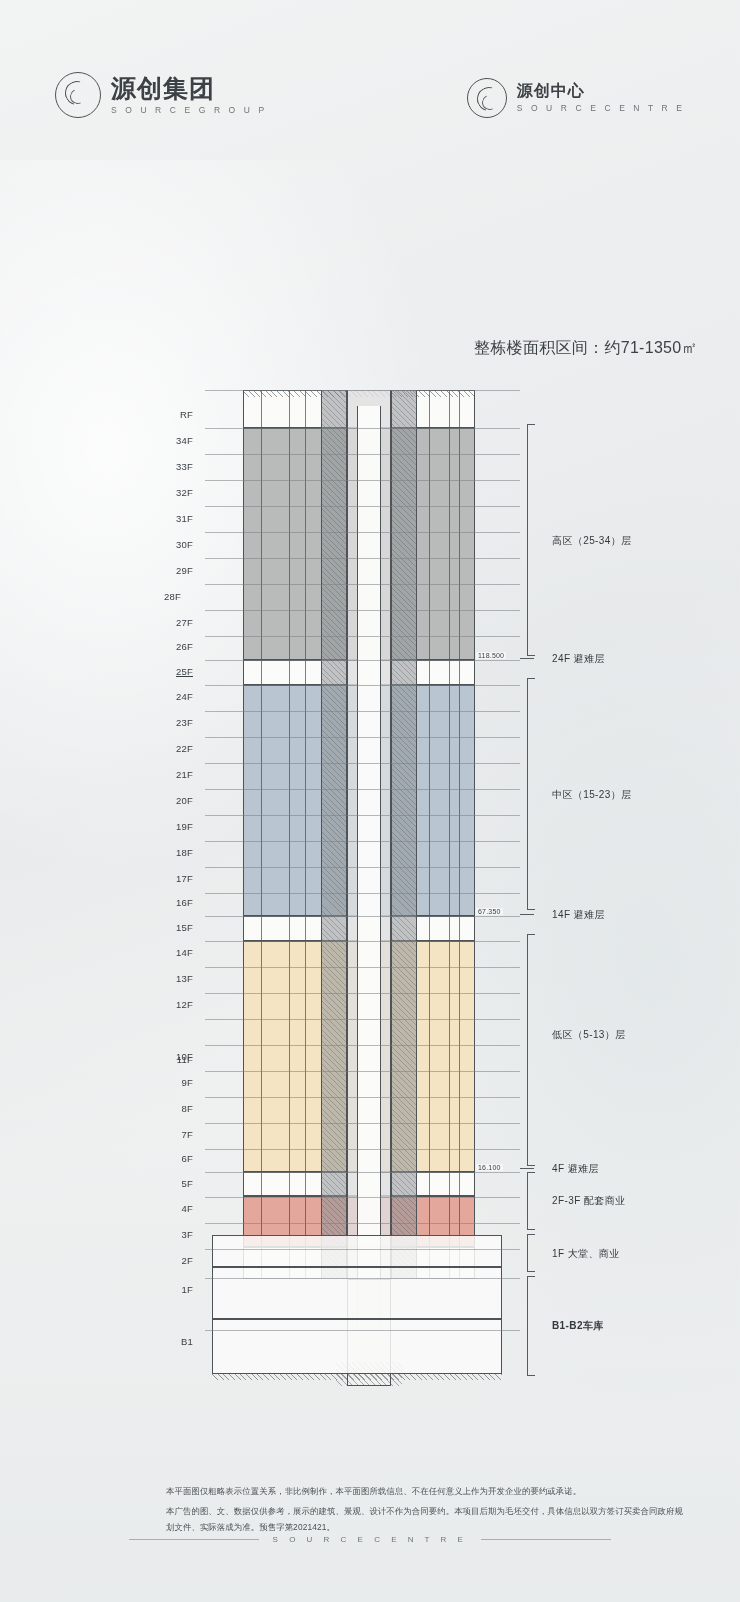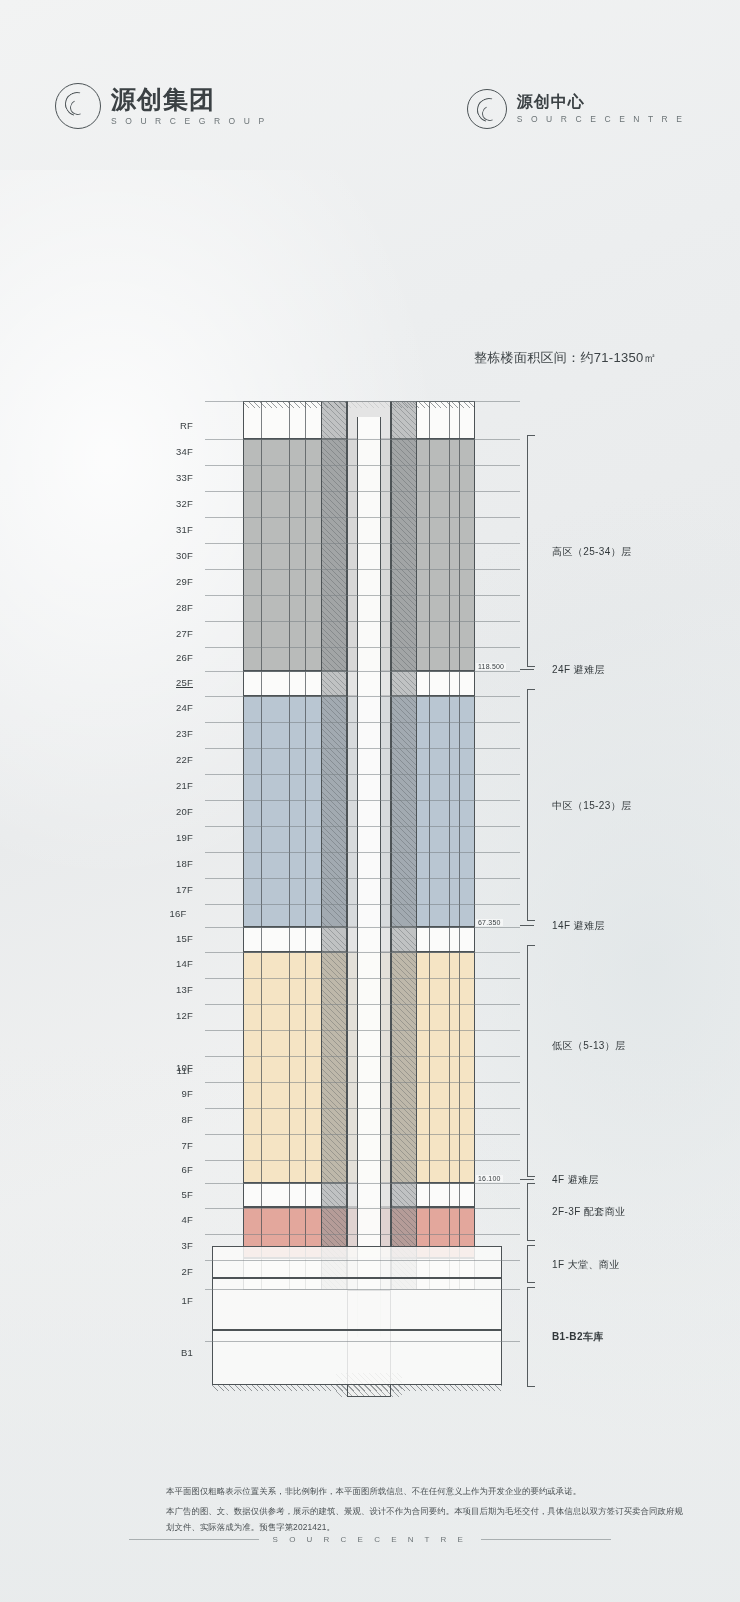--- a/index.html
+++ b/index.html
@@ -11,21 +11,20 @@
     height: 1602px;
     font-family: "Liberation Sans", sans-serif;
     background: linear-gradient(160deg, #f2f3f3 0%, #eceeef 25%, #e9ebec 45%, #f0f1f1 65%, #eef0f0 100%);
     color: #2a2a2a;
     overflow: hidden;
     position: relative;
   }
   .page {
     position: absolute;
     inset: 0;
-    margin-top: 11px;
   }
   
   .sheen-a {
     position: absolute;
     left: -10%;
     top: 10%;
     width: 70%;
     height: 45%;
     background: radial-gradient(ellipse at 35% 40%, rgba(255,255,255,0.85), rgba(255,255,255,0) 70%);
     pointer-events: none;
@@ -123,21 +122,21 @@
     text-align: center;
     font-size: 32px;
     letter-spacing: 1.5px;
     color: #1f2427;
     font-weight: 600;
   }
   .area-note {
     position: absolute;
     top: 338px;
     left: 474px;
-    font-size: 13px;
+    font-size: 16px;
     color: #3c4245;
     letter-spacing: 0.3px;
     white-space: nowrap;
   }
   
   .drawing {
     position: absolute;
     left: 0;
     top: 378px;
     width: 740px;
@@ -377,33 +376,33 @@
     <div class="floor-line" style="top:900px;"></div>
     <div class="floor-line" style="top:952px;"></div>
 
     <div class="floor-label" style="left:163px;top:31px;">RF</div>
     <div class="floor-label" style="left:163px;top:57px;">34F</div>
     <div class="floor-label" style="left:163px;top:83px;">33F</div>
     <div class="floor-label" style="left:163px;top:109px;">32F</div>
     <div class="floor-label" style="left:163px;top:135px;">31F</div>
     <div class="floor-label" style="left:163px;top:161px;">30F</div>
     <div class="floor-label" style="left:163px;top:187px;">29F</div>
-    <div class="floor-label" style="left:163px;top:213px;">28F</div>
+    <div class="floor-label" style="left:151px;top:213px;">28F</div>
     <div class="floor-label" style="left:163px;top:239px;">27F</div>
     <div class="floor-label" style="left:163px;top:263px;">26F</div>
     <div class="floor-label" style="left:163px;top:288px;text-decoration:underline;">25F</div>
     <div class="floor-label" style="left:163px;top:313px;">24F</div>
     <div class="floor-label" style="left:163px;top:339px;">23F</div>
     <div class="floor-label" style="left:163px;top:365px;">22F</div>
     <div class="floor-label" style="left:163px;top:391px;">21F</div>
     <div class="floor-label" style="left:163px;top:417px;">20F</div>
     <div class="floor-label" style="left:163px;top:443px;">19F</div>
     <div class="floor-label" style="left:163px;top:469px;">18F</div>
     <div class="floor-label" style="left:163px;top:495px;">17F</div>
-    <div class="floor-label" style="left:163px;top:519px;text-align:center;">16F</div>
+    <div class="floor-label" style="left:163px;top:519px;">16F</div>
     <div class="floor-label" style="left:163px;top:544px;">15F</div>
     <div class="floor-label" style="left:163px;top:569px;">14F</div>
     <div class="floor-label" style="left:163px;top:595px;">13F</div>
     <div class="floor-label" style="left:163px;top:621px;">12F</div>
     <div class="floor-label" style="left:163px;top:676px;">11F</div>
     <div class="floor-label" style="left:163px;top:673px;">10F</div>
     <div class="floor-label" style="left:163px;top:699px;">9F</div>
     <div class="floor-label" style="left:163px;top:725px;">8F</div>
     <div class="floor-label" style="left:163px;top:751px;">7F</div>
     <div class="floor-label" style="left:163px;top:775px;">6F</div>

